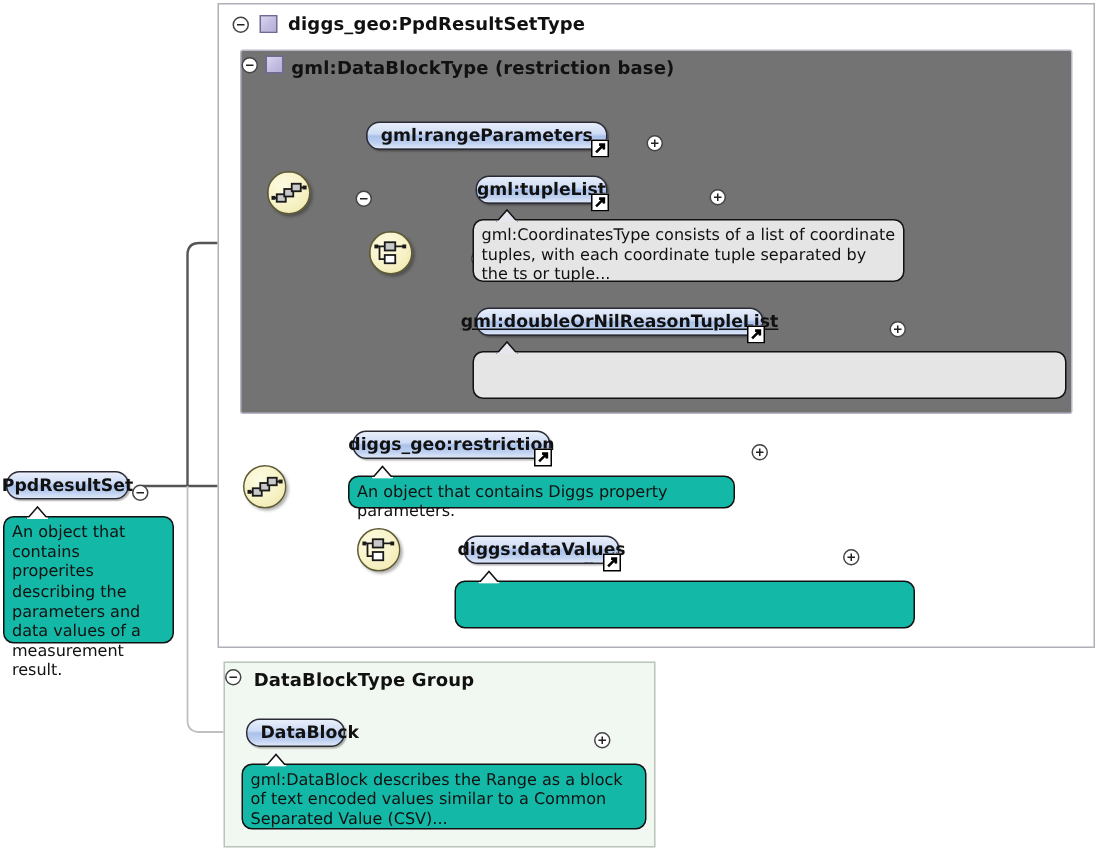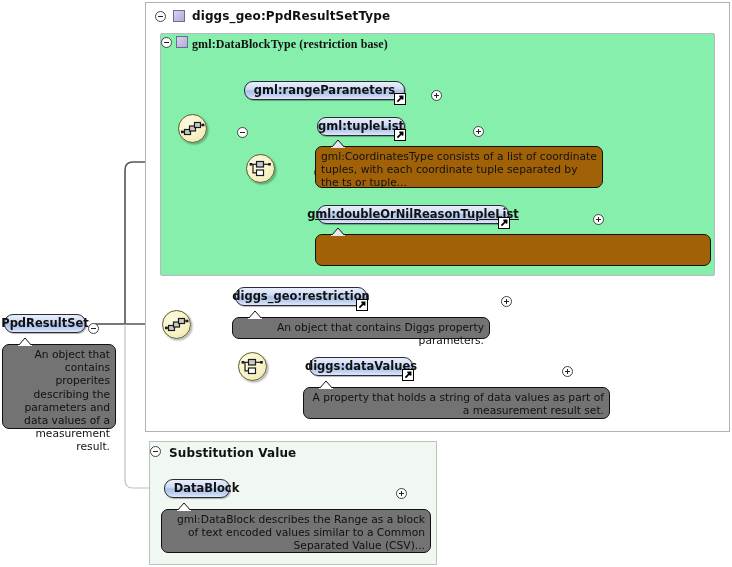--- a/index.html
+++ b/index.html
@@ -39,24 +39,23 @@
     color: #111;
     font-weight: bold;
     letter-spacing: 0.1px;
     white-space: nowrap;
   }
 
   
   .inner-panel {
     position: absolute;
     border: 1px solid #b9b6c6;
-    background: #86efac;
+    background: #737373;
     box-sizing: border-box;
     border-radius: 2px;
-    font-family: Liberation Serif, serif;
   }
   .inner-panel .tb-header { height: 25px; }
 
   
   .subgroup {
     position: absolute;
     border: 1px solid #b9c6b9;
     background: #f1f7f1;
     box-sizing: border-box;
   }
@@ -148,27 +147,27 @@
     box-sizing: border-box;
   }
   .comp svg { position: absolute; left: 0; top: 0; }
 
   
   .anno {
     position: absolute;
     box-sizing: border-box;
     border: 1px solid #111;
     border-radius: 7px;
-    background: #a16207;
+    background: #e5e5e5;
     color: #111;
     font-size: 10.7px;
     line-height: 13.2px;
     padding: 3px 5px 3px 5px;
   }
-  .anno.white { background: #737373; text-align: right; }
+  .anno.white { background: #14b8a6; }
   
   .anno .tail {
     position: absolute;
     top: -8px;
     width: 16px;
     height: 9px;
     overflow: hidden;
   }
   .anno .tail svg { display: block; }
   svg.conn { position: absolute; left:0; top:0; overflow: visible; }
@@ -419,28 +418,27 @@
 </div>
 <span class="circ plus abs" style="left:417px; top:362px;"></span>
 
 <div class="anno white" style="left:303px; top:387px; width:307px; height:32px;">
   <span class="tail" style="left:14px;">
     <svg width="16" height="9" viewBox="0 0 16 9">
         <path d="M1,9 L8,1 L15,9" fill="#ffffff" stroke="#111" stroke-width="1"></path>
         <path d="M1,9 L15,9" stroke="#ffffff" stroke-width="2"></path>
       </svg>
   </span>
-  <span>A property that holds a string of data values as part of a measurement result set.</span>
 </div>
 
 
 <div class="subgroup" style="left:149px; top:441px; width:288px; height:124px;">
   <div class="tb-header">
     <span class="circ"></span>
-    <span class="tb-title" style="margin-left:3px;">Substitution Value</span>
+    <span class="tb-title" style="margin-left:3px;">DataBlockType Group</span>
   </div>
 </div>
 
 <div class="pill" style="left:164px; top:479px; width:66px;padding-left:28px;">
   <span class="pill-label">DataBlock</span>
 </div>
 <span class="circ plus abs" style="left:235px; top:484px;"></span>
 
 <div class="anno white" style="left:161px; top:509px; width:270px; height:44px;">
   <span class="tail" style="left:14px;">

